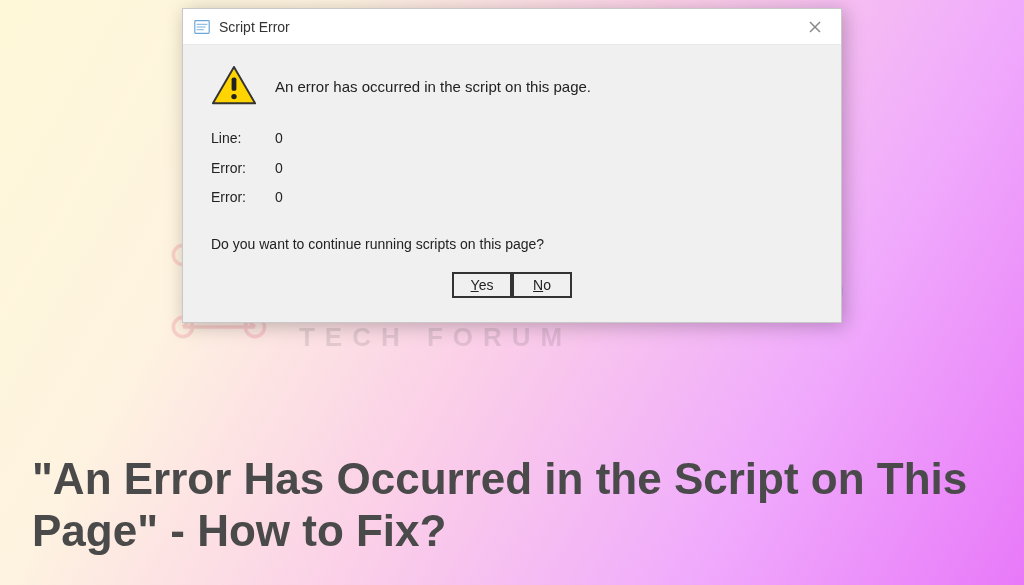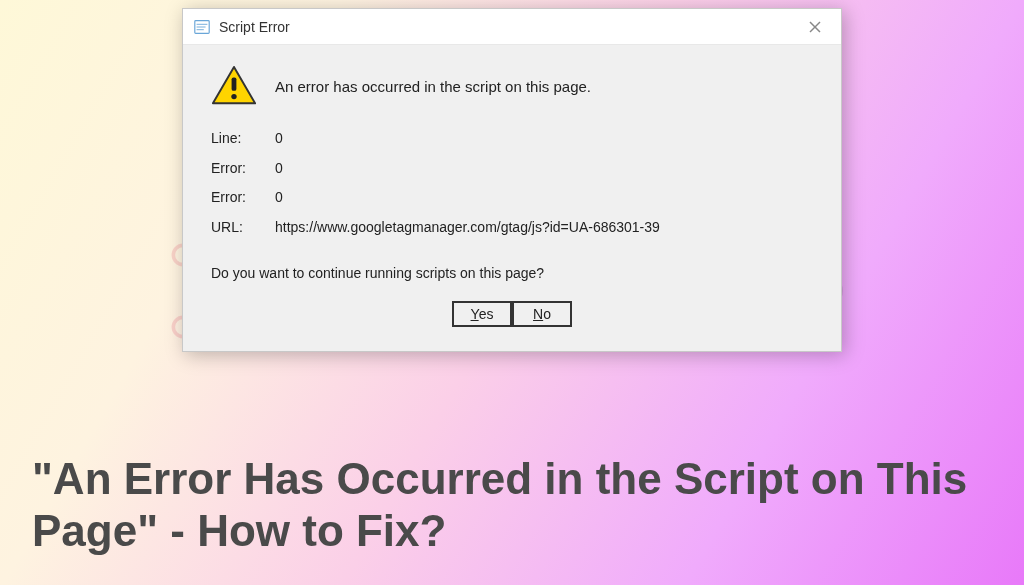--- a/index.html
+++ b/index.html
@@ -210,24 +210,20 @@
       <span class="detail-value">0</span>
     </div>
     <div class="detail-row">
       <span class="detail-label">Error:</span>
       <span class="detail-value">0</span>
     </div>
     <div class="detail-row">
       <span class="detail-label">Error:</span>
       <span class="detail-value">0</span>
     </div>
-    <div class="detail-row">
-      <span class="detail-label">URL:</span>
-      <span class="detail-value">https://www.googletagmanager.com/gtag/js?id=UA-686301-39</span>
-    </div>
 
     <div class="continue-msg">Do you want to continue running scripts on this page?</div>
 
     <div class="button-row">
       <div class="dlg-btn">
           <span><span class="u">Y</span>es</span>
         </div>
       <div class="dlg-btn">
           <span><span class="u">N</span>o</span>
         </div>

